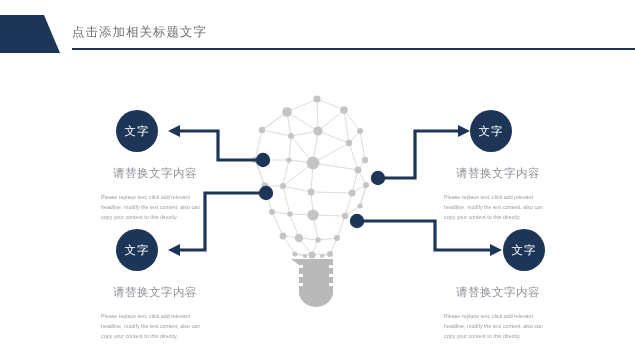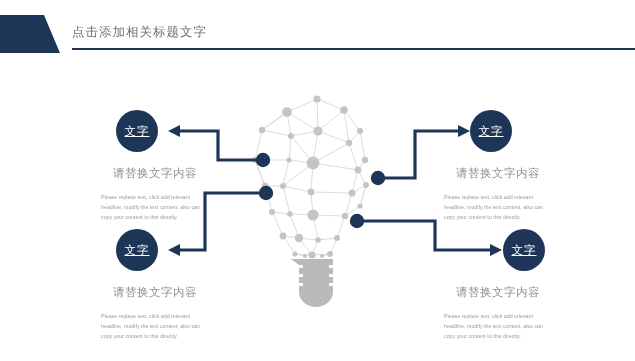--- a/index.html
+++ b/index.html
@@ -15,21 +15,21 @@
   .header-title{position:absolute;left:72px;top:9px;font-size:12.5px;
       color:#6d6f73;letter-spacing:1px;white-space:nowrap;}
   .header-rule{position:absolute;left:72px;top:33px;width:563px;height:2px;
       background:#1d3557;}
 
   
   .block{position:absolute;width:145px;}
   .circle{position:absolute;width:42px;height:42px;border-radius:50%;
       background:#1d3557;color:#ffffff;font-size:11.5px;
       display:flex;align-items:center;justify-content:center;
-      letter-spacing:1px;text-decoration:underline;}
+      letter-spacing:1px;}
   .b-head{font-size:11.5px;color:#8d9095;letter-spacing:.5px;
       white-space:nowrap;margin:12px;}
   .b-body{font-size:5.3px;color:#9a9ca1;line-height:1.85;margin:3px 0 0 0;
       width:110px;}
 
   
   #blk-tl{left:100px;top:110px;}
   #blk-tl .circle{left:16px;top:0;}
   #blk-tl .txt{position:absolute;left:1px;top:44px;}
   

